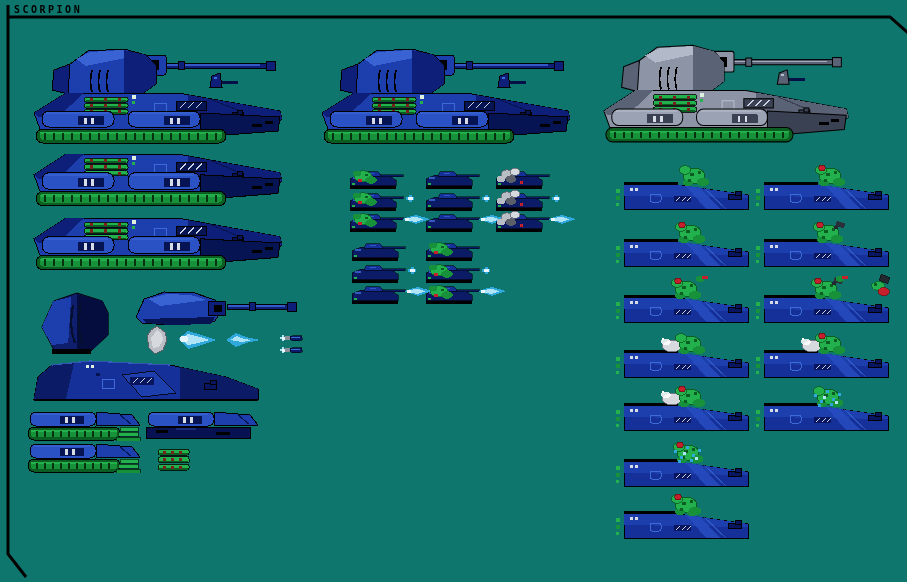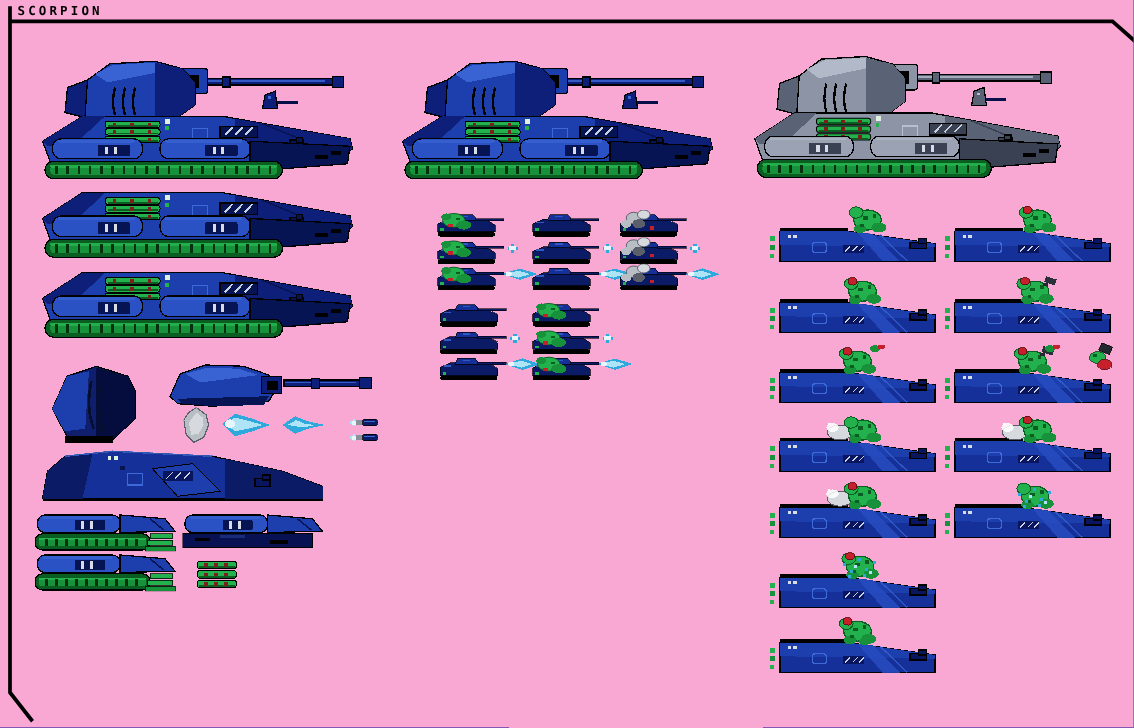--- a/index.html
+++ b/index.html
@@ -7,21 +7,21 @@
         font-family:"DejaVu Sans Mono", monospace;}
   #frame-svg{position:absolute;left:0;top:0;width:907px;height:582px;pointer-events:none;}
   #sheet-title{position:absolute;left:14px;top:4px;font-size:10px;font-weight:bold;
         letter-spacing:2.5px;color:#000;}
   .sprite{position:absolute;}
   .sprite svg{display:block;width:100%;height:100%;}
 </style>
 </head>
 <body>
 
-<div id="page" style="background: #f9a8d4;">
+<div id="page" style="background: #0f766e;">
   <svg id="frame-svg">
     <polyline points="8,5 8,554 26,577" fill="none" stroke="#000" stroke-width="3"></polyline>
     <polyline points="8,17 890,17 908,33" fill="none" stroke="#000" stroke-width="3"></polyline>
   </svg>
   <div id="sheet-title" style="color: rgb(0, 0, 0);">SCORPION</div>
   <div id="sheet">
       <div class="sprite" style="left: 28px; top: 42px; width: 270px; height: 105px;">
         <svg viewBox="0 0 270 105" preserveAspectRatio="none" shape-rendering="crispEdges">
           <rect x="132" y="21" width="108" height="5" fill="#0E1F7A" stroke="#000" stroke-width="1"></rect>
           <rect x="134" y="22.3" width="98" height="1.4" fill="#3E6AD8" opacity="0.8"></rect>

